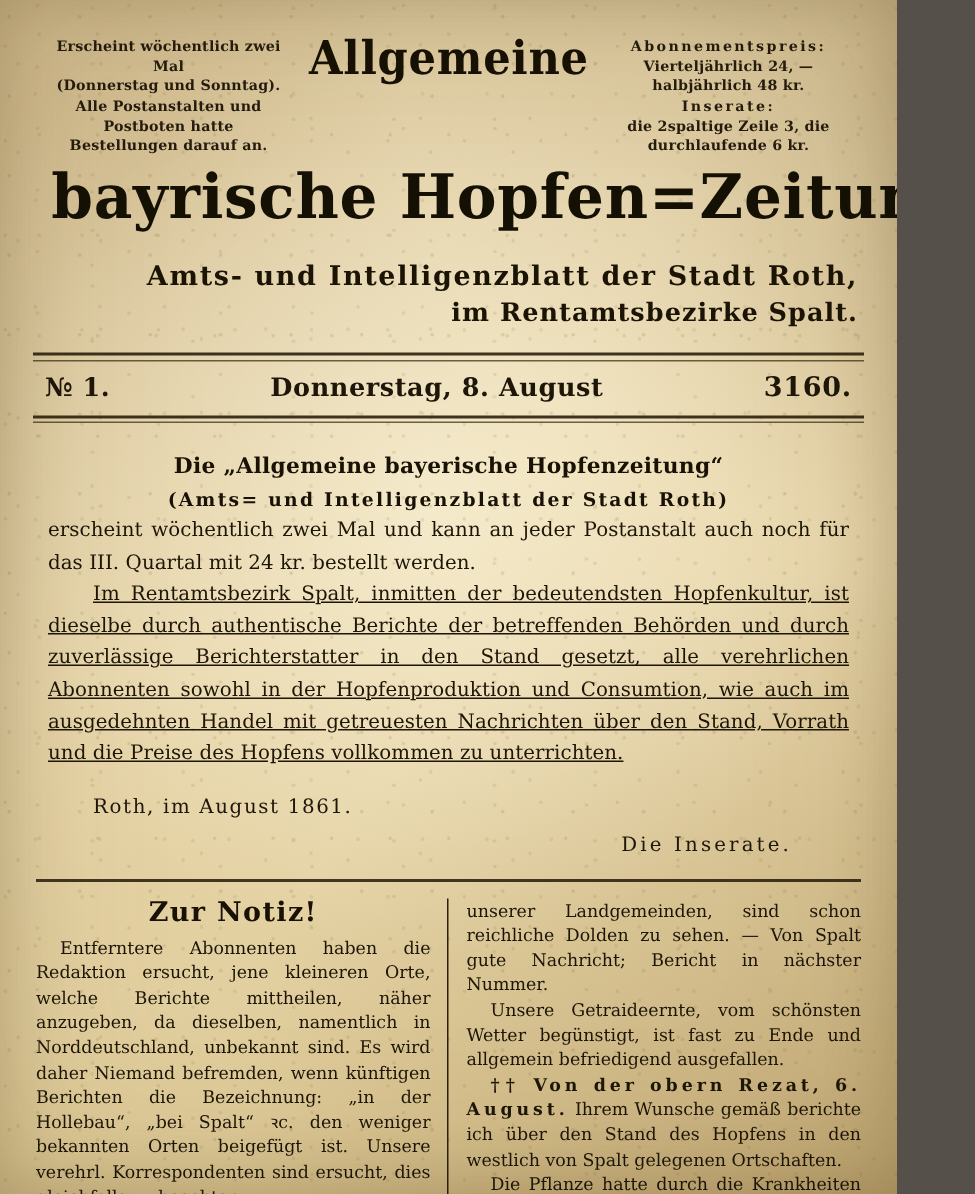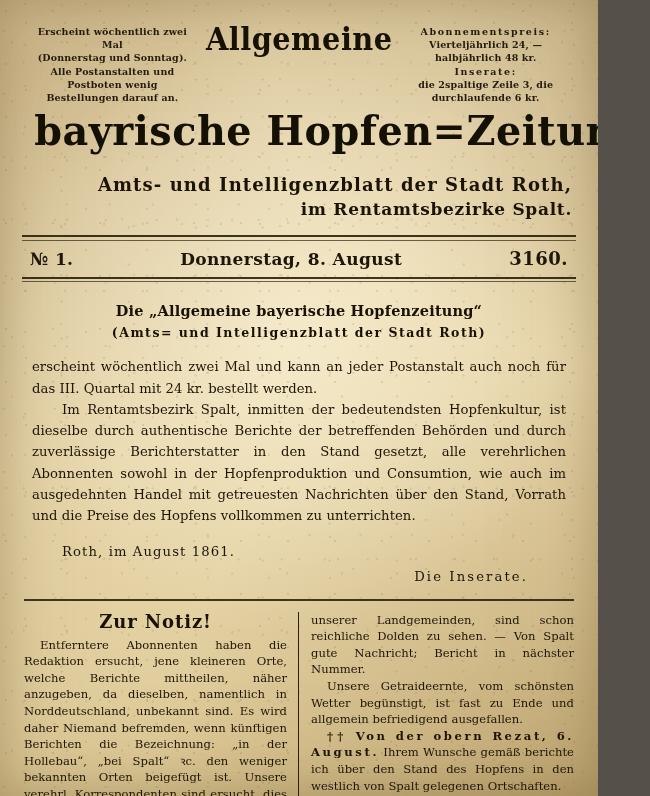--- a/index.html
+++ b/index.html
@@ -155,29 +155,28 @@
   .lead-sub {
     text-align: center;
     font-weight: 700;
     font-size: 12.5px;
     line-height: 20px;
     letter-spacing: 1.5px;
     margin-top: 2px;
     color: #191204;
   }
   .lead-body {
-    margin-top: 13px;
     font-size: 13.2px;
     line-height: 21.3px;
     text-align: justify;
     letter-spacing: .05px;
     color: #1d1506;
   }
   .lead-body p { margin: 0; }
-  .lead-body p.indent { text-indent: 30px; }
+  .lead-body p.indent { text-indent: 30px; text-decoration: underline; }
   .place-line {
     margin-top: 17px;
     font-size: 13.2px;
     letter-spacing: 1.1px;
     padding-left: 30px;
   }
   .sign-line {
     margin-top: 10px;
     text-align: right;
     font-size: 13.2px;
@@ -226,21 +225,21 @@
   <div class="vignette"></div>
 
   <div class="content">
 
     <div class="masthead">
       <div class="mast-top">
 
         <div class="mast-side">
           <div>Erscheint wöchentlich zwei Mal</div>
           <div>(Donnerstag und Sonntag).</div>
-          <div>Alle Postanstalten und Postboten wenig</div>
+          <div>Alle Postanstalten und Postboten hatte</div>
           <div>Bestellungen darauf an.</div>
         </div>
 
         <div class="mast-center">
           <div class="mast-word-1">Allgemeine</div>
         </div>
 
         <div class="mast-side">
           <div class="wide">Abonnementspreis:</div>
           <div>Vierteljährlich 24, — halbjährlich 48 kr.</div>

